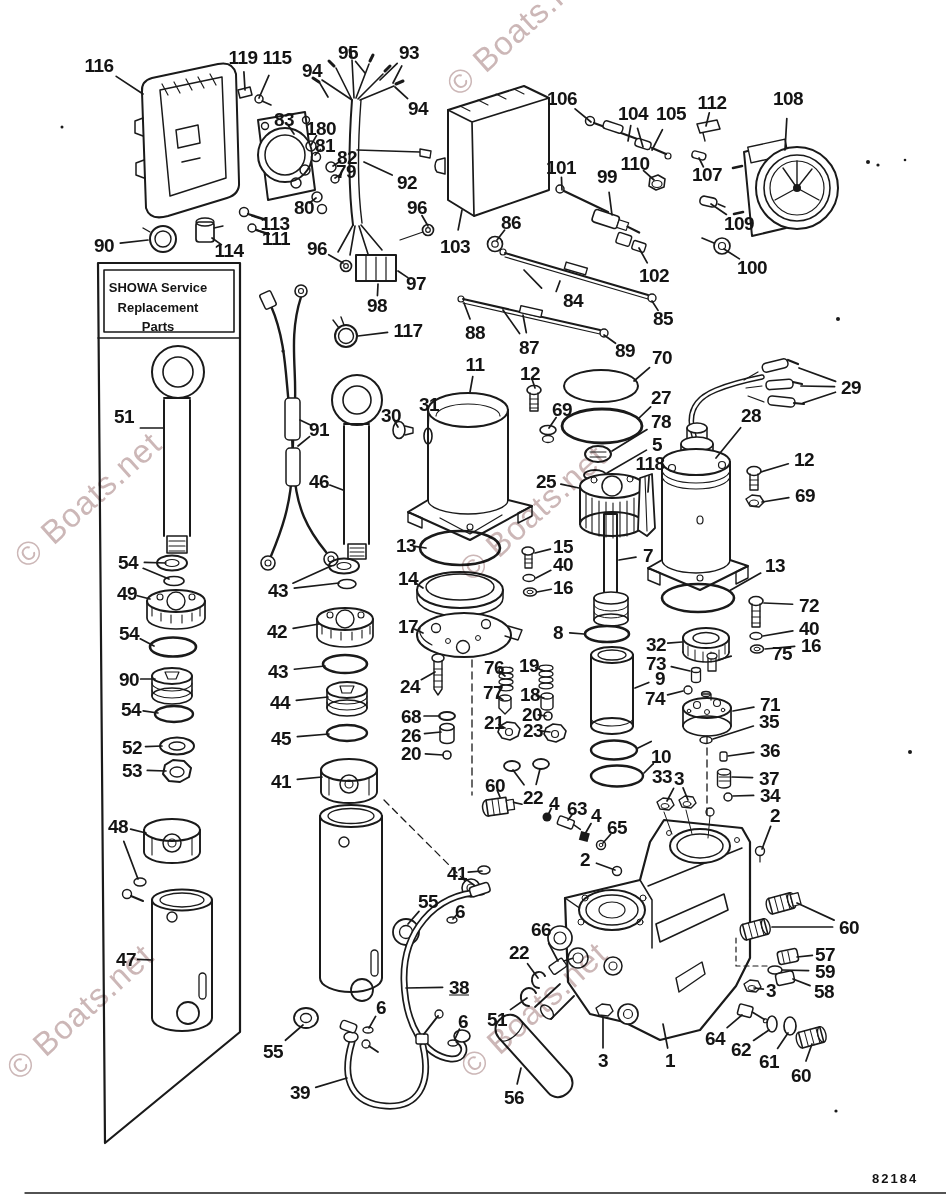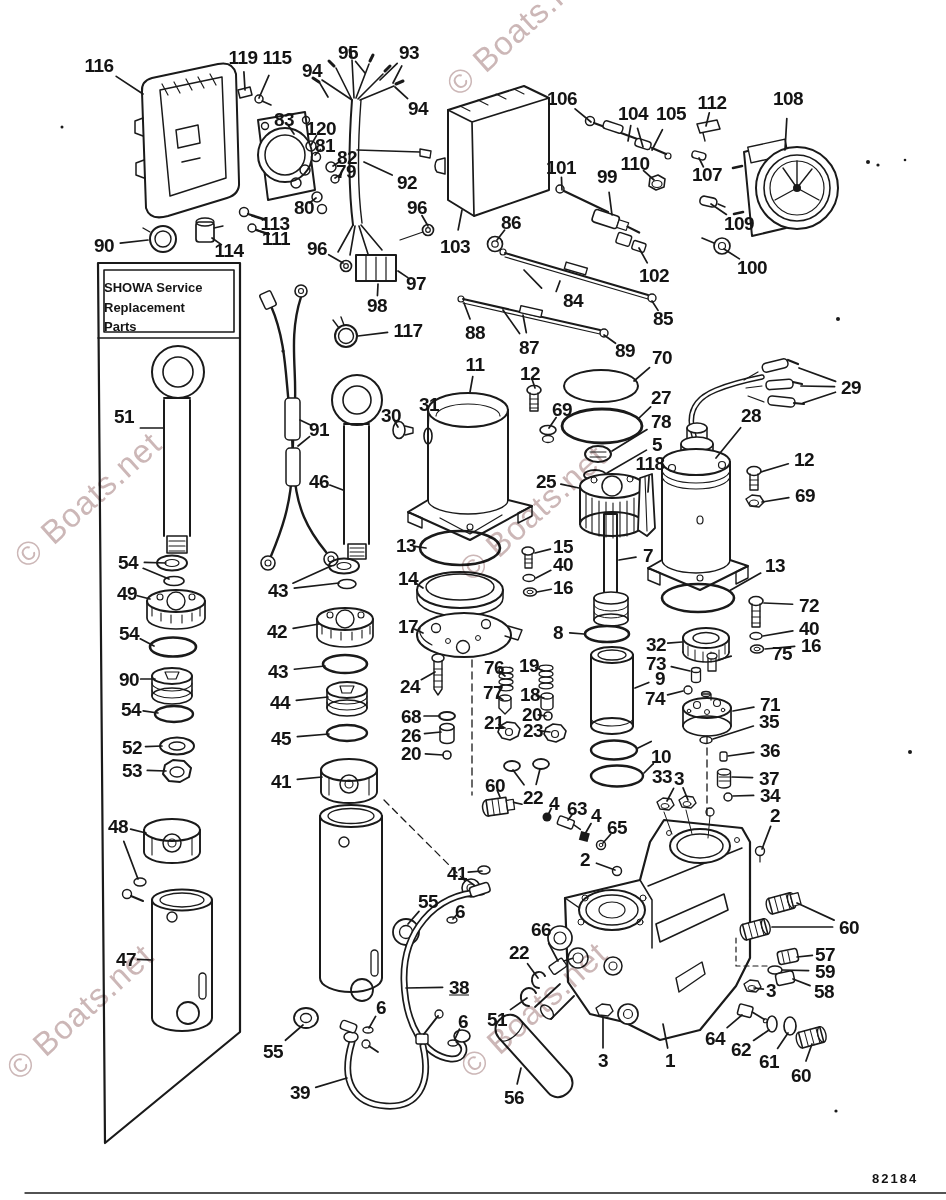--- a/index.html
+++ b/index.html
@@ -5,21 +5,21 @@
   html,body{margin:0;padding:0;background:#fff}
   .stage{position:relative;width:946px;height:1200px;background:#fff;overflow:hidden;
          font-family:"Liberation Sans",sans-serif;color:#161616}
   .layer{position:absolute;left:0;top:0;width:946px;height:1200px}
   .callout{position:absolute;transform:translate(-50%,-50%);font-weight:700;font-size:19px;
            letter-spacing:-0.6px;color:#141414;white-space:nowrap;line-height:1}
   #leader-svg{pointer-events:none}
   #leader-svg line{stroke:#1a1a1a;stroke-width:1.7;stroke-linecap:round}
   .wm{position:absolute;font-size:33px;font-weight:400;letter-spacing:1px;
       transform:translate(-50%,-50%) rotate(-42deg);mix-blend-mode:multiply;white-space:nowrap}
-  .showa-head{position:absolute;left:104px;top:278px;width:108px;text-align:left;
+  .showa-head{position:absolute;left:104px;top:278px;width:108px;text-align:center;
               font-weight:700;font-size:13px;line-height:1.5;color:#141414}
   .docnum{position:absolute;left:872px;top:1171px;font-size:13px;font-weight:700;
           letter-spacing:2px;color:#141414}
 </style>
 </head>
 <body>
 
 <div class="stage">
 
   <svg class="layer" id="art-svg" width="946" height="1200" viewBox="0 0 946 1200">
@@ -725,21 +725,21 @@
 
   <div class="layer" id="callout-layer">
       <div class="callout" style="left: 99px; top: 65px;">116</div>
       <div class="callout" style="left: 243px; top: 57px;">119</div>
       <div class="callout" style="left: 277px; top: 57px;">115</div>
       <div class="callout" style="left: 312px; top: 70px;">94</div>
       <div class="callout" style="left: 348px; top: 52px;">95</div>
       <div class="callout" style="left: 409px; top: 52px;">93</div>
       <div class="callout" style="left: 418px; top: 108px;">94</div>
       <div class="callout" style="left: 284px; top: 119px;">83</div>
-      <div class="callout" style="left: 321px; top: 128px;">120</div>
+      <div class="callout" style="left: 321px; top: 128px;">180</div>
       <div class="callout" style="left: 325px; top: 145px;">81</div>
       <div class="callout" style="left: 347px; top: 157px;">82</div>
       <div class="callout" style="left: 346px; top: 171px;">79</div>
       <div class="callout" style="left: 304px; top: 207px;">80</div>
       <div class="callout" style="left: 407px; top: 182px;">92</div>
       <div class="callout" style="left: 417px; top: 207px;">96</div>
       <div class="callout" style="left: 275px; top: 223px;">113</div>
       <div class="callout" style="left: 276px; top: 238px;">111</div>
       <div class="callout" style="left: 229px; top: 250px;">114</div>
       <div class="callout" style="left: 104px; top: 245px;">90</div>

